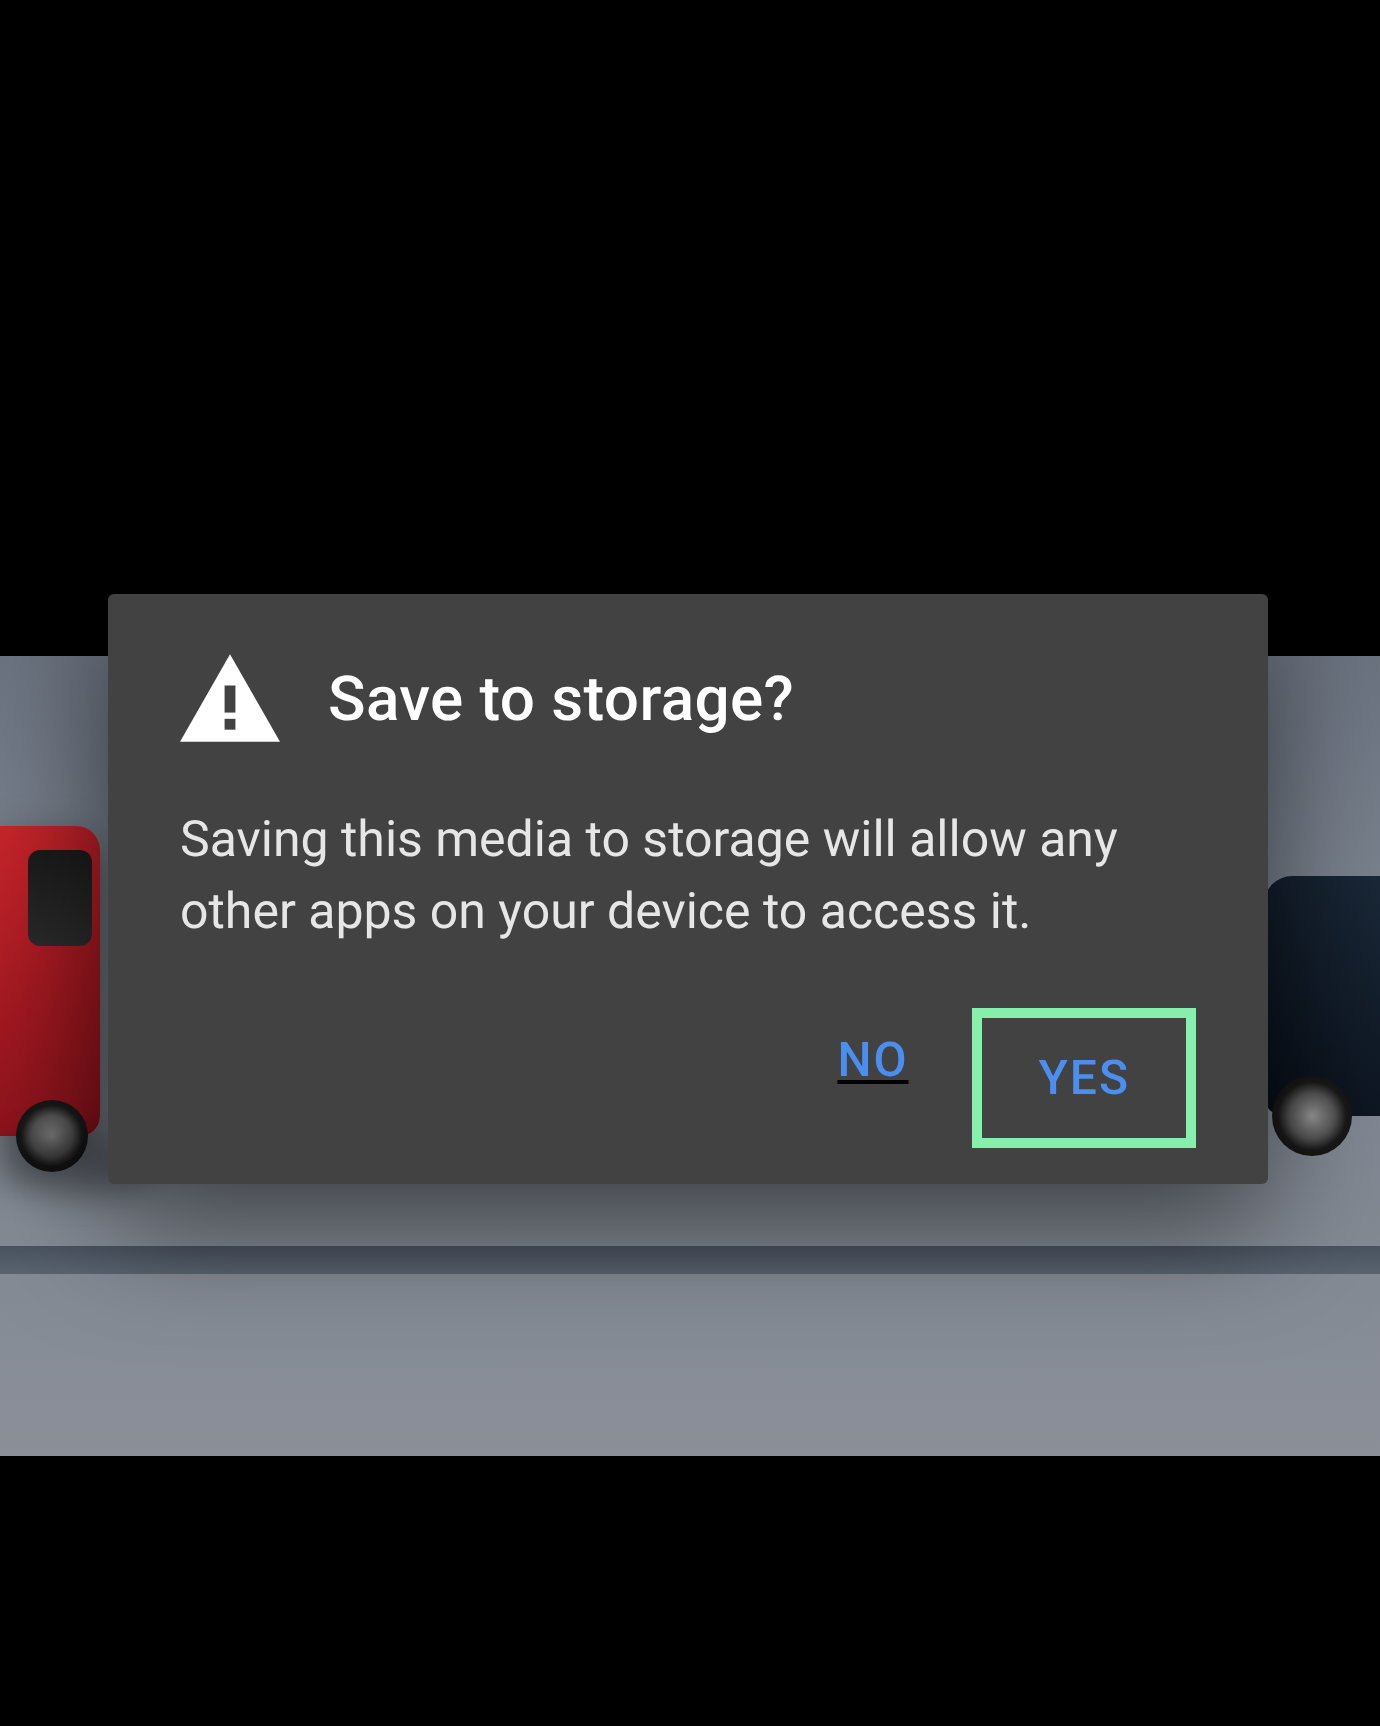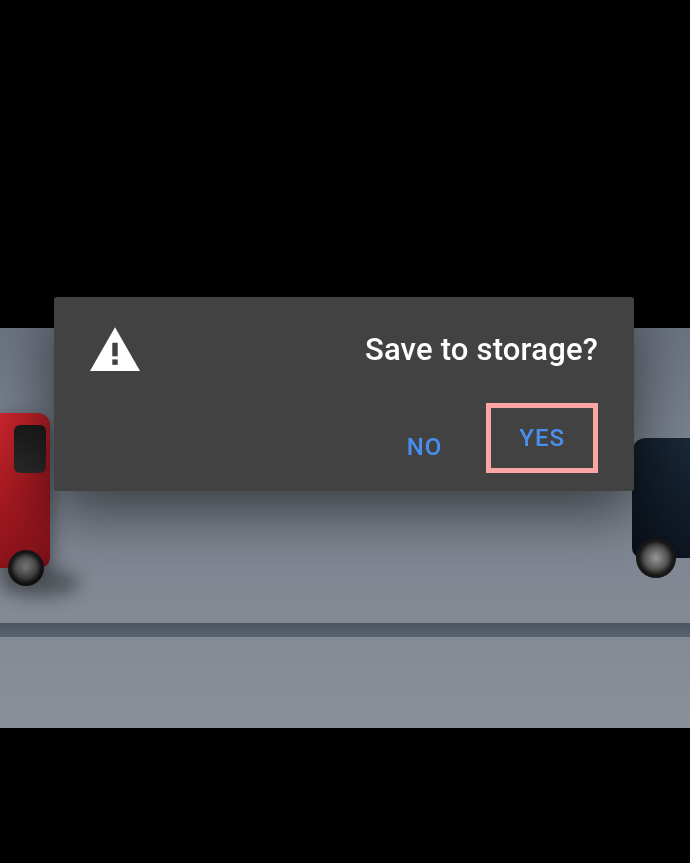--- a/index.html
+++ b/index.html
@@ -100,21 +100,20 @@
       border-radius: 3px;
       box-shadow: 0 20px 60px rgba(0, 0, 0, 0.55);
       z-index: 10;
       padding: 30px 36px 18px 36px;
     }
     .dialog-header {
       display: flex;
       align-items: center;
       gap: 24px;
       margin-bottom: 32px;
-      justify-content: space-between;
     }
     .warning-icon {
       width: 50px;
       height: 44px;
       flex-shrink: 0;
     }
     .dialog-title {
       color: #ffffff;
       font-size: 31px;
       font-weight: 500;
@@ -129,37 +128,38 @@
     }
     .dialog-body p {
       margin-bottom: 30px;
     }
     .dialog-body p:last-child {
       margin-bottom: 0;
     }
     .dialog-actions {
       display: flex;
       justify-content: flex-end;
-      align-items: flex-end;
-      gap: 26px;
+      align-items: flex-start;
+      gap: 14px;
       margin-top: 8px;
+      text-decoration: underline;
     }
     .dialog-button {
       color: #4a8ff0;
       font-size: 24px;
       font-weight: 500;
       letter-spacing: 1px;
       background: transparent;
       border: none;
       cursor: pointer;
       padding: 12px 18px;
       font-family: inherit;
     }
     .yes-highlight {
-      border: 5px solid #fca5a5;
+      border: 5px solid #86efac;
       padding: 10px 6px;
     }
     .yes-highlight .dialog-button {
       padding: 6px 22px;
     }
   </style>
 </head>
 <body>
 
 <div class="background-image">
@@ -174,20 +174,21 @@
     <span class="warning-icon">
       <svg viewBox="0 0 24 21" width="50" height="44">
         <path d="M12 0 L24 21 L0 21 Z" fill="#ffffff"></path>
         <rect x="10.7" y="7.5" width="2.6" height="6.5" fill="#424242"></rect>
         <rect x="10.7" y="15.5" width="2.6" height="2.6" fill="#424242"></rect>
       </svg>
     </span>
     <span class="dialog-title">Save to storage?</span>
   </div>
   <div class="dialog-body">
+    <p>Saving this media to storage will allow any other apps on your device to access it.</p>
   </div>
   <div class="dialog-actions">
     <button class="dialog-button">NO</button>
     <span class="yes-highlight">
       <button class="dialog-button">YES</button>
     </span>
   </div>
 </div>
 
 </body></html>

